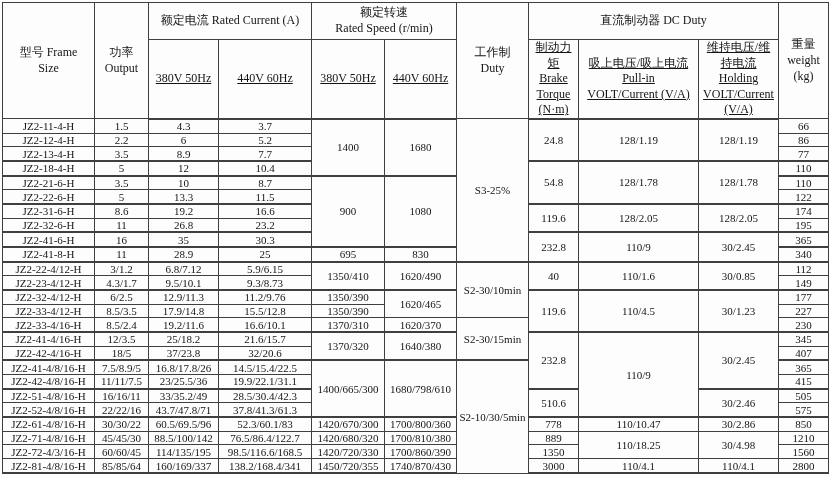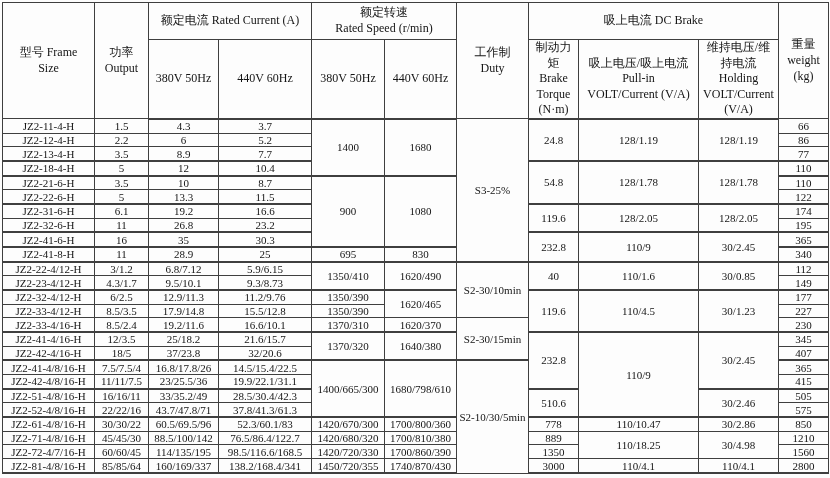--- a/index.html
+++ b/index.html
@@ -35,21 +35,21 @@
     line-height: 1.3;
     white-space: pre-line;
   }
   table.spec td {
     font-size: 11px;
     line-height: 1.1;
     white-space: nowrap;
   }
   thead tr.h1 { height: 37px; }
   thead tr.h2 { height: 70px; }
-  thead tr.h2 th { border-bottom-width: 2px; }
+  thead tr.h2 th { border-bottom-width: 2px; text-decoration: underline; }
   tbody tr.ht > td { border-top-width: 2px; }
   tbody tr:last-child td { border-bottom-width: 2px; }
   td.model { letter-spacing: 0px; }
 </style>
 </head>
 <body>
 
 <div class="sheet" style="background: rgb(253, 253, 253);">
   <table class="spec" style="color: rgb(20, 20, 20);">
     <colgroup>
@@ -69,21 +69,21 @@
       <tr class="h1">
         <th rowspan="2">型号  Frame
 Size</th>
         <th rowspan="2">功率
 Output</th>
         <th colspan="2">额定电流 Rated Current (A)</th>
         <th colspan="2">额定转速
 Rated Speed (r/min)</th>
         <th rowspan="2">工作制
 Duty</th>
-        <th colspan="3">吸上电流 DC Brake</th>
+        <th colspan="3">直流制动器 DC Duty</th>
         <th rowspan="2">重量
 weight
 (kg)</th>
       </tr>
       <tr class="h2">
         <th>380V 50Hz</th>
         <th>440V 60Hz</th>
         <th>380V 50Hz</th>
         <th>440V 60Hz</th>
         <th>制动力
@@ -150,21 +150,21 @@
         </tr>
         <tr>
           <td class="model">JZ2-22-6-H</td>
           <td>5</td>
           <td>13.3</td>
           <td>11.5</td>
           <td>122</td>
         </tr>
         <tr class="ht">
           <td class="model">JZ2-31-6-H</td>
-          <td>6.1</td>
+          <td>8.6</td>
           <td>19.2</td>
           <td>16.6</td>
           <td rowspan="2">119.6</td>
           <td rowspan="2">128/2.05</td>
           <td rowspan="2">128/2.05</td>
           <td>174</td>
         </tr>
         <tr>
           <td class="model">JZ2-32-6-H</td>
           <td>11</td>
@@ -255,21 +255,21 @@
         </tr>
         <tr>
           <td class="model">JZ2-42-4/16-H</td>
           <td>18/5</td>
           <td>37/23.8</td>
           <td>32/20.6</td>
           <td>407</td>
         </tr>
         <tr class="ht">
           <td class="model">JZ2-41-4/8/16-H</td>
-          <td>7.5/7.5/4</td>
+          <td>7.5/8.9/5</td>
           <td>16.8/17.8/26</td>
           <td>14.5/15.4/22.5</td>
           <td rowspan="4">1400/665/300</td>
           <td rowspan="4">1680/798/610</td>
           <td rowspan="8">S2-10/30/5min</td>
           <td>365</td>
         </tr>
         <tr>
           <td class="model">JZ2-42-4/8/16-H</td>
           <td>11/11/7.5</td>
@@ -311,21 +311,21 @@
           <td>88.5/100/142</td>
           <td>76.5/86.4/122.7</td>
           <td>1420/680/320</td>
           <td>1700/810/380</td>
           <td>889</td>
           <td rowspan="2">110/18.25</td>
           <td rowspan="2">30/4.98</td>
           <td>1210</td>
         </tr>
         <tr>
-          <td class="model">JZ2-72-4/7/16-H</td>
+          <td class="model">JZ2-72-4/3/16-H</td>
           <td>60/60/45</td>
           <td>114/135/195</td>
           <td>98.5/116.6/168.5</td>
           <td>1420/720/330</td>
           <td>1700/860/390</td>
           <td>1350</td>
           <td>1560</td>
         </tr>
         <tr>
           <td class="model">JZ2-81-4/8/16-H</td>

